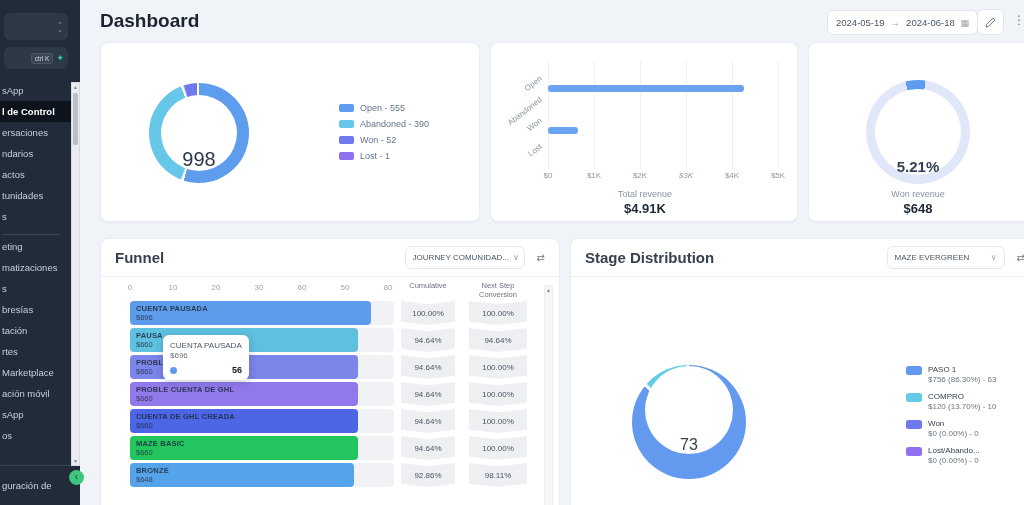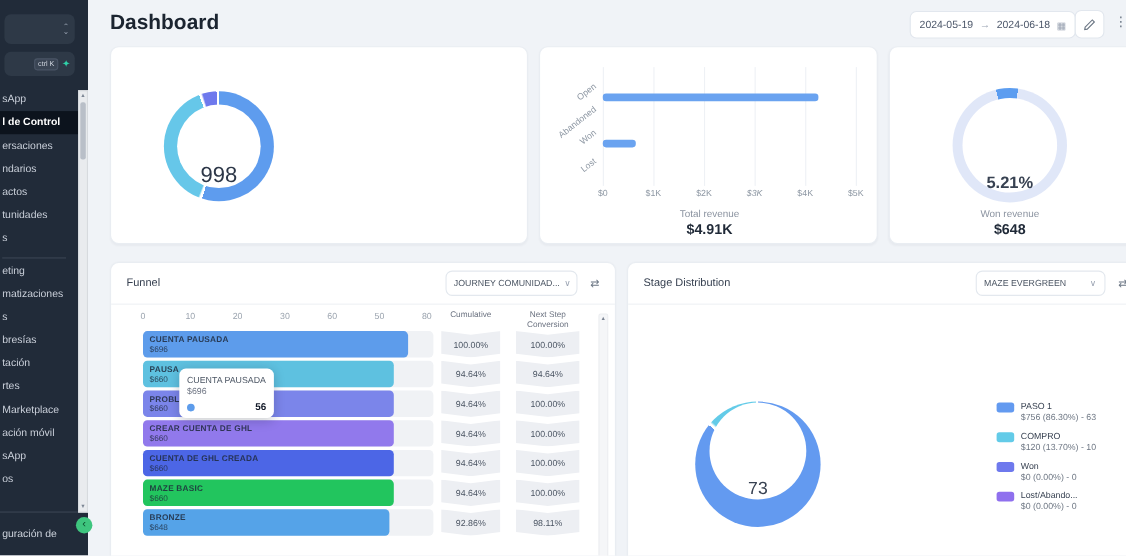--- a/index.html
+++ b/index.html
@@ -51,21 +51,21 @@
   .card-caption-value { position:absolute; width:160px; text-align:center; font-size:13px; font-weight:bold; color:#1f2937; }
 
   
   .gridline { position:absolute; width:1px; background:#eef1f5; top:18px; height:108px; }
   .xtick { position:absolute; top:128px; font-size:8px; color:#8d97a3; transform:translateX(-50%); }
   .ycat { position:absolute; width:52px; text-align:right; font-size:8px; color:#8d97a3; transform:rotate(-38deg); transform-origin:100% 50%; }
   .hbar { position:absolute; height:7px; border-radius:3px; background:#6aa3f0; }
 
   
   .sec-header { height:38px; display:flex; align-items:center; padding:0 14px; border-bottom:1px solid #eef1f4; }
-  .sec-title { flex:1; font-size:10px; font-weight:normal; color:#374151; }
+  .sec-title { flex:1; font-size:15px; font-weight:bold; color:#374151; }
   .dropdown { display:flex; align-items:center; justify-content:space-between; width:120px; height:23px; border:1px solid #e3e8ee; border-radius:6px; background:#fff; padding:0 7px; font-size:8px; color:#4b5563; text-transform:uppercase; white-space:nowrap; overflow:hidden; cursor:pointer; }
   .chev { color:#9aa3b2; font-size:8px; margin-left:4px; }
   .swap-icon { margin-left:12px; font-size:10px; color:#6b7684; cursor:pointer; }
 
   .funnel-xtick { position:absolute; top:44px; font-size:8px; color:#9aa3ae; transform:translateX(-50%); }
   .col-head { position:absolute; top:42px; font-size:7.5px; color:#6b7280; text-align:center; line-height:1.25; }
   .funnel-rows { position:absolute; left:29px; top:62px; width:264px; }
   .funnel-row { position:relative; height:24px; margin-bottom:3px; }
   .funnel-track { position:absolute; inset:0; background:#f0f2f5; border-radius:4px; }
   .funnel-bar { position:absolute; left:0; top:0; bottom:0; border-radius:4px; padding:3px 0 0 6px; overflow:hidden; }
@@ -148,20 +148,38 @@
     </svg>
 </div>
 <div class="more-dots">⋮</div>
 
 <div class="card" id="card-pipeline">
   <div class="donut" id="donut-pipeline" style="left: 48px; top: 40px; width: 100px; height: 100px; background: conic-gradient(rgb(94, 156, 238) 0.6%, rgb(94, 156, 238) 55.01%, rgb(255, 255, 255) 55.01%, rgb(255, 255, 255) 55.61%, rgb(102, 199, 233) 56.21%, rgb(102, 199, 233) 94.09%, rgb(255, 255, 255) 94.09%, rgb(255, 255, 255) 94.69%, rgb(110, 121, 237) 95.29%, rgb(110, 121, 237) 99.3%, rgb(255, 255, 255) 99.3%, rgb(255, 255, 255) 99.9%, rgb(143, 112, 238) 99.9%, rgb(143, 112, 238) 100%);">
     <div class="donut-hole" style="left:12px; top:12px; width:76px; height:76px;">
       <span style="font-size:20px; color:#2d3748;">998</span>
     </div>
   </div>
+  <div id="pipeline-legend" style="position:absolute; left:238px; top:60px;">
+      <div class="legend-item">
+        <div class="legend-swatch" style="background: rgb(94, 156, 238);"></div>
+        <span class="legend-text">Open - 555</span>
+      </div>
+      <div class="legend-item">
+        <div class="legend-swatch" style="background: rgb(102, 199, 233);"></div>
+        <span class="legend-text">Abandoned - 390</span>
+      </div>
+      <div class="legend-item">
+        <div class="legend-swatch" style="background: rgb(110, 121, 237);"></div>
+        <span class="legend-text">Won - 52</span>
+      </div>
+      <div class="legend-item">
+        <div class="legend-swatch" style="background: rgb(143, 112, 238);"></div>
+        <span class="legend-text">Lost - 1</span>
+      </div>
+    </div>
 </div>
 
 <div class="card" id="card-revenue">
   <div id="revenue-plot" style="position:absolute; inset:0;">
       <div class="gridline" style="left: 57px;"></div>
       <div class="xtick" style="left: 57px;">$0</div>
       <div class="gridline" style="left: 103px;"></div>
       <div class="xtick" style="left: 103px;">$1K</div>
       <div class="gridline" style="left: 149px;"></div>
       <div class="xtick" style="left: 149px;">$2K</div>
@@ -233,21 +251,21 @@
       <div class="funnel-row">
         <div class="funnel-track"></div>
         <div class="funnel-bar" style="width: 228px; background: rgb(123, 133, 234);">
           <div class="fname">PROBLE</div>
           <div class="fval">$660</div>
         </div>
       </div>
       <div class="funnel-row">
         <div class="funnel-track"></div>
         <div class="funnel-bar" style="width: 228px; background: rgb(145, 121, 236);">
-          <div class="fname">CREAR CUENTA DE GHL</div>
+          <div class="fname">PROBLE CUENTA DE GHL</div>
           <div class="fval">$660</div>
         </div>
       </div>
       <div class="funnel-row">
         <div class="funnel-track"></div>
         <div class="funnel-bar" style="width: 228px; background: rgb(76, 102, 230);">
           <div class="fname">CUENTA DE GHL CREADA</div>
           <div class="fval">$660</div>
         </div>
       </div>

